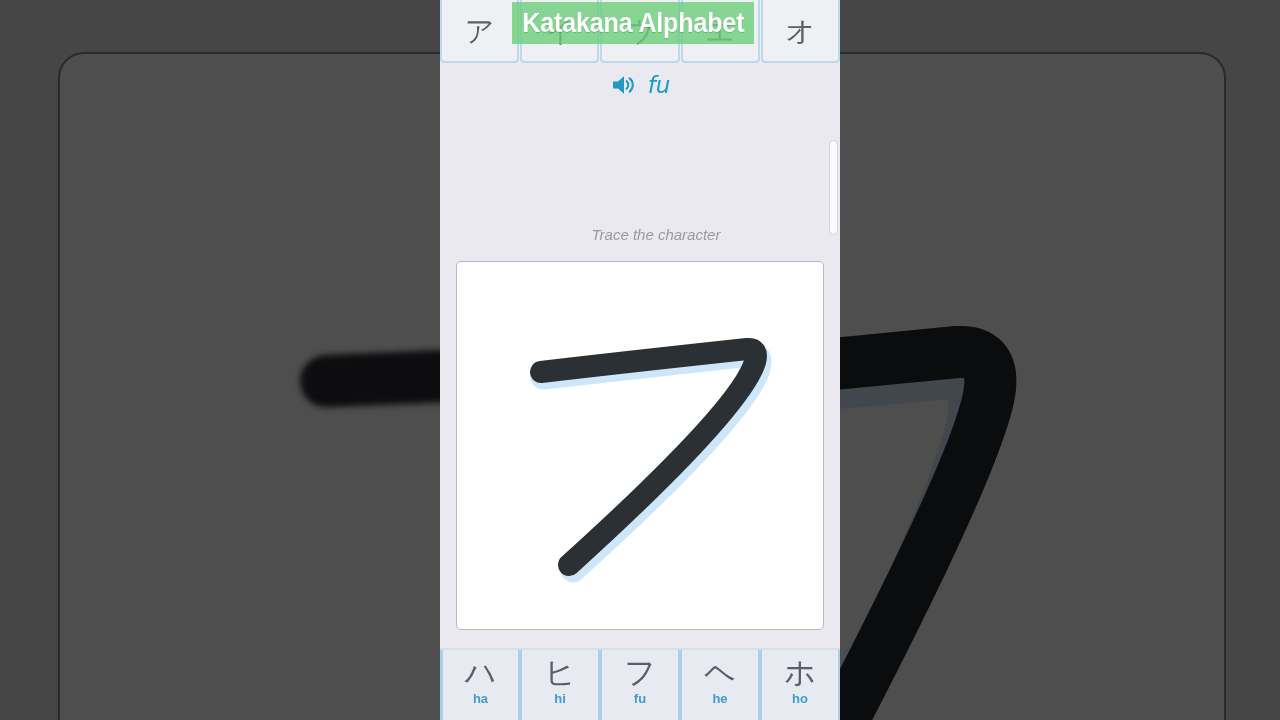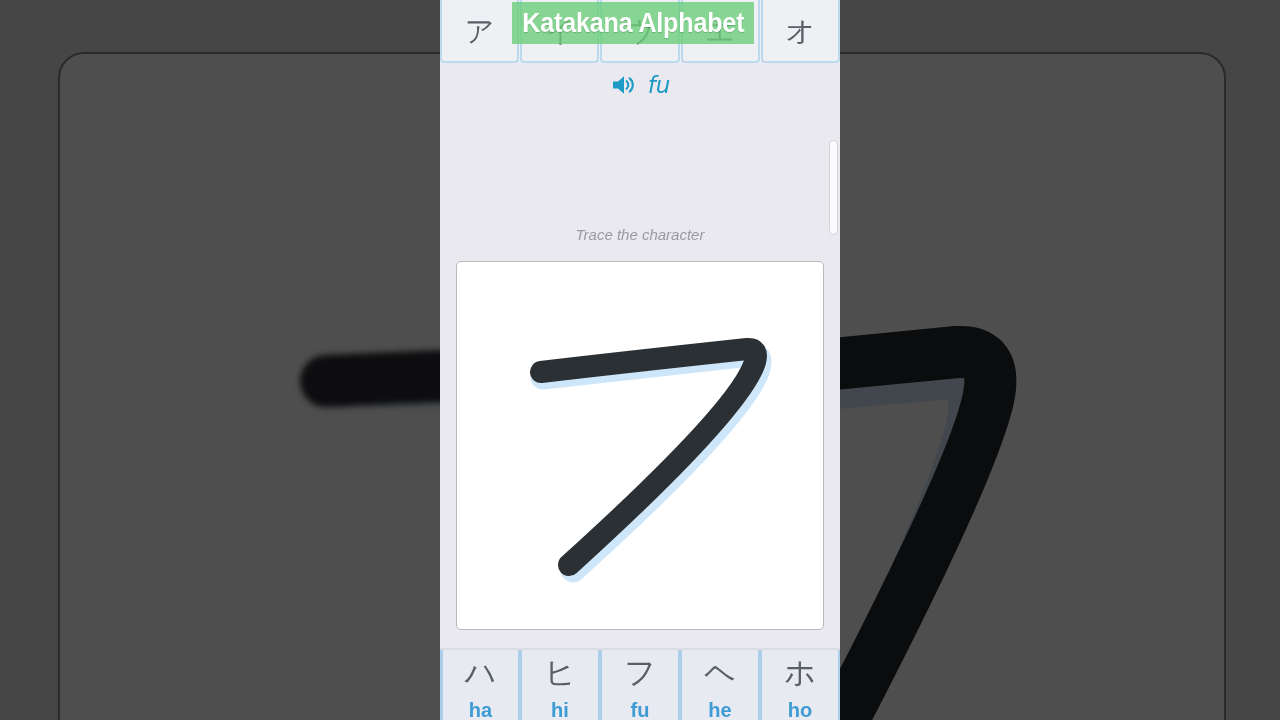--- a/index.html
+++ b/index.html
@@ -166,20 +166,21 @@
   .trace-hint {
     position: absolute;
     left: 0;
     top: 226px;
     width: 400px;
     text-align: center;
     font-family: "Liberation Sans", sans-serif;
     font-style: italic;
     font-size: 15px;
     color: #9a9aa2;
+    padding-left: 16px;
   }
 
   
   .trace-card {
     position: absolute;
     left: 16px;
     top: 261px;
     width: 368px;
     height: 369px;
     background: #ffffff;
@@ -237,23 +238,23 @@
   }
   .kana-cell:first-child { border-left: 3px solid #a9cfe9; }
   .kana-big {
     font-family: "DejaVu Sans", sans-serif;
     font-size: 31px;
     line-height: 1.05;
     color: #595f66;
     filter: blur(0.45px);
   }
   .kana-romaji {
-    margin-top: 10px;
+    margin-top: 2px;
     font-family: "Liberation Sans", sans-serif;
-    font-size: 20px;
+    font-size: 13px;
     font-weight: bold;
     color: #3f9bd4;
     filter: blur(0.35px);
   }
 
   
   .bottom-sep {
     position: absolute;
     left: 0;
     top: 648px;

